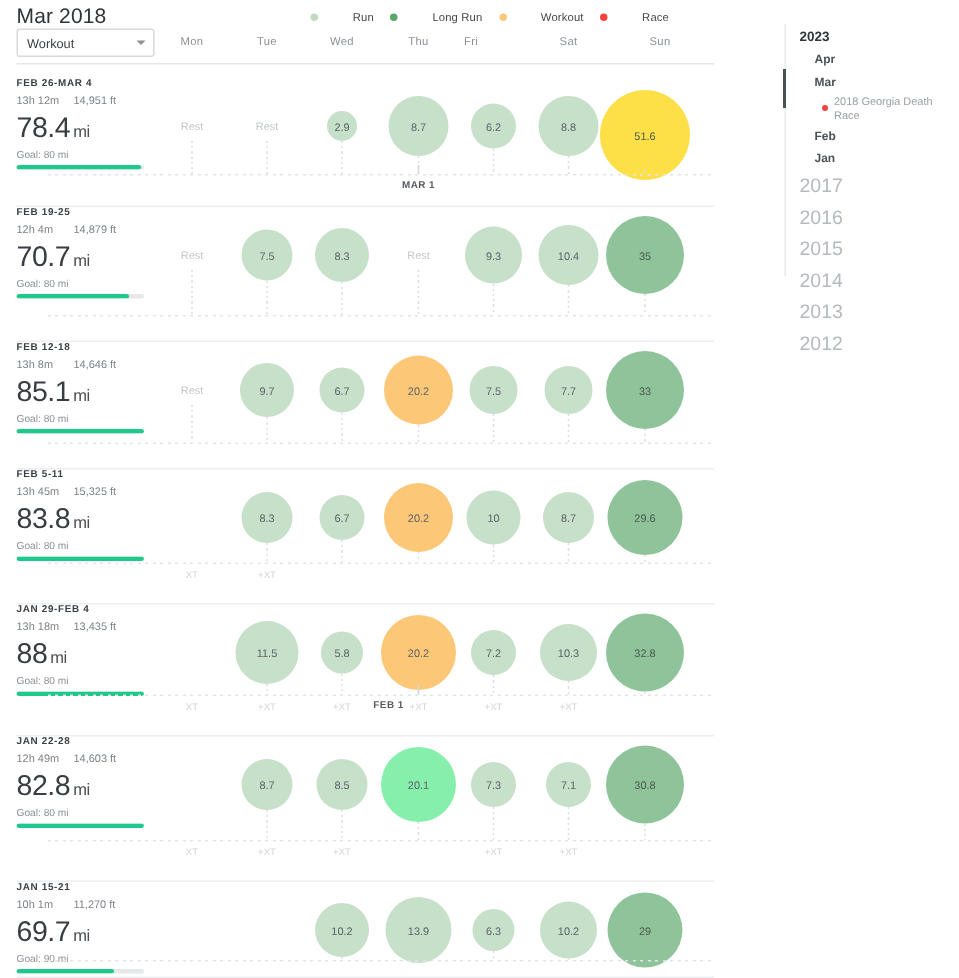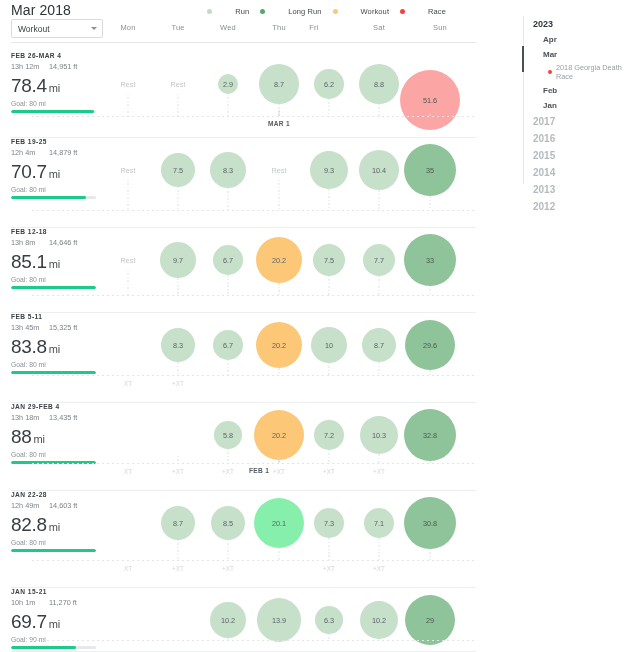--- a/index.html
+++ b/index.html
@@ -133,21 +133,21 @@
     position:absolute; left:523px; top:16px; width:116px;
   }
   #sidebar-divider {
     position:absolute; left:523px; top:16px; width:1px; height:168px;
     background:#e6e8ea;
   }
   .side-year {
     font-size:9px; font-weight:700; color:#32373b; padding:3px 0 3px 10px;
   }
   .side-year.past {
-    font-weight:700; color:#b6babe; font-size:10px; padding-left:10px;
+    font-weight:400; color:#b6babe; font-size:13px; padding-left:10px;
   }
   .side-month {
     font-size:8px; font-weight:700; color:#4d5257; padding:3px 0 3px 20px;
     position:relative;
   }
   .side-month.active::before {
     content:""; position:absolute; left:-1px; top:-1px; width:2px; height:26px;
     background:#4a4f54;
   }
   .side-race {
@@ -223,21 +223,21 @@
           </div>
           <div class="stem" style="left: 279px; top: 52px; height: 12px;"></div>
           <div class="bubble" style="left: 329px; top: 32px; width: 30px; height: 30px; background: rgb(198, 224, 201);">
             <span class="lbl">6.2</span>
           </div>
           <div class="stem" style="left: 329px; top: 47px; height: 17px;"></div>
           <div class="bubble" style="left: 379px; top: 32px; width: 40px; height: 40px; background: rgb(198, 224, 201);">
             <span class="lbl">8.8</span>
           </div>
           <div class="stem" style="left: 379px; top: 52px; height: 12px;"></div>
-          <div class="bubble long" style="left: 430px; top: 48px; width: 60px; height: 60px; background: #fca5a5;">
+          <div class="bubble long" style="left: 430px; top: 38px; width: 60px; height: 60px; background: #fde047;">
             <span class="lbl">51.6</span>
           </div>
           <div class="stem" style="left: 430px; top: 62px; height: 2px;"></div>
           <div class="axis" style="top: 64px;"></div>
           <div class="daymark-tick" style="left: 279px; top: 58px;"></div>
           <div class="daymark" style="left: 279px; top: 68px;">MAR 1</div>
         </div>
         <div class="row-sep" style="top: 85px;"></div>
       </div>
       <div class="week-row" style="top: 138px; height: 90px;">
@@ -365,20 +365,23 @@
         <div class="summary">
           <div class="wk-range">JAN 29-FEB 4</div>
           <div class="wk-sub"><span class="time">13h 18m</span><span>13,435 ft</span></div>
           <div class="wk-dist"><span>88</span><span class="unit">mi</span></div>
           <div class="wk-goal">Goal: 80 mi</div>
           <div class="goal-track">
             <div class="goal-fill" style="width: 100%;"></div>
           </div>
         </div>
         <div class="bubbles">
+          <div class="bubble" style="left: 178px; top: 32px; width: 42px; height: 42px; background: rgb(198, 224, 201);">
+            <span class="lbl">11.5</span>
+          </div>
           <div class="stem" style="left: 178px; top: 53px; height: 7px;"></div>
           <div class="bubble" style="left: 228px; top: 32px; width: 28px; height: 28px; background: rgb(198, 224, 201);">
             <span class="lbl">5.8</span>
           </div>
           <div class="stem" style="left: 228px; top: 46px; height: 14px;"></div>
           <div class="bubble" style="left: 279px; top: 32px; width: 50px; height: 50px; background: rgb(252, 200, 120);">
             <span class="lbl">20.2</span>
           </div>
           <div class="stem" style="left: 279px; top: 57px; height: 3px;"></div>
           <div class="bubble" style="left: 329px; top: 32px; width: 30px; height: 30px; background: rgb(198, 224, 201);">

